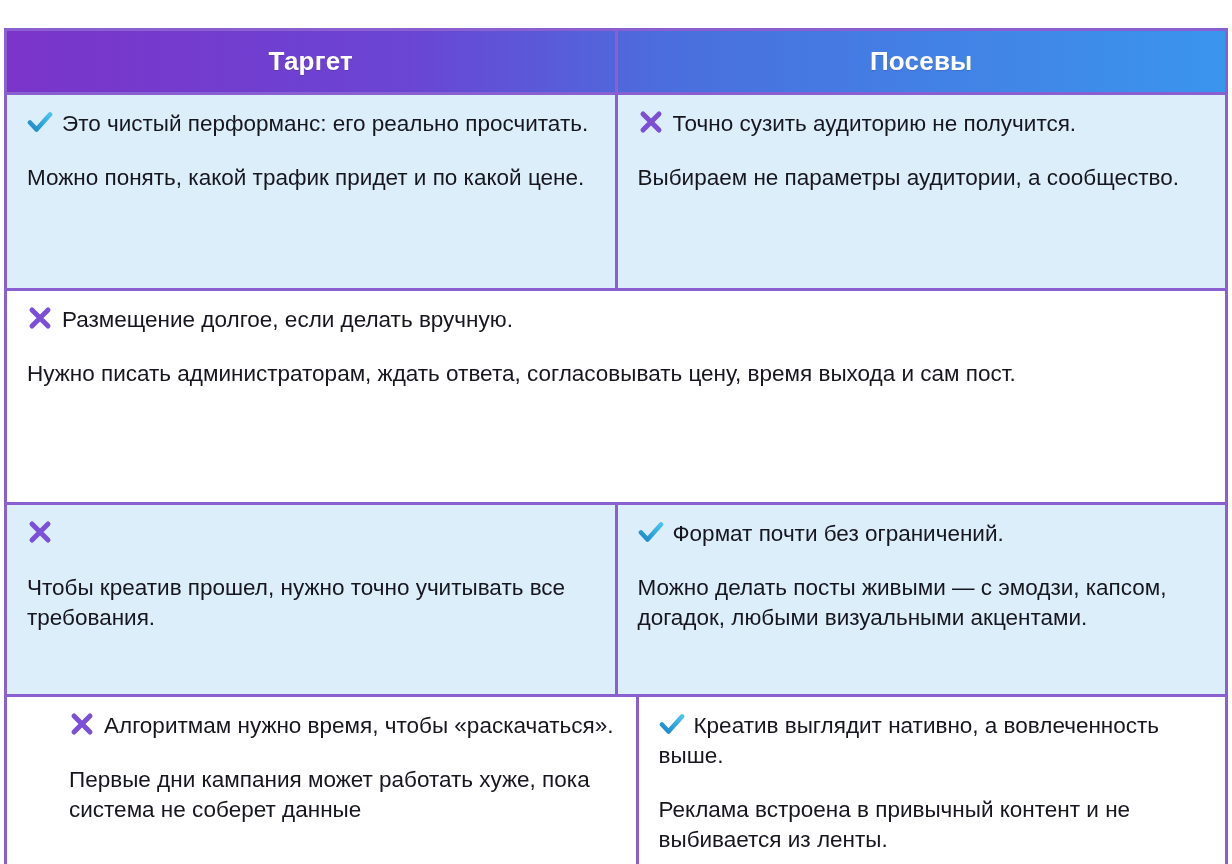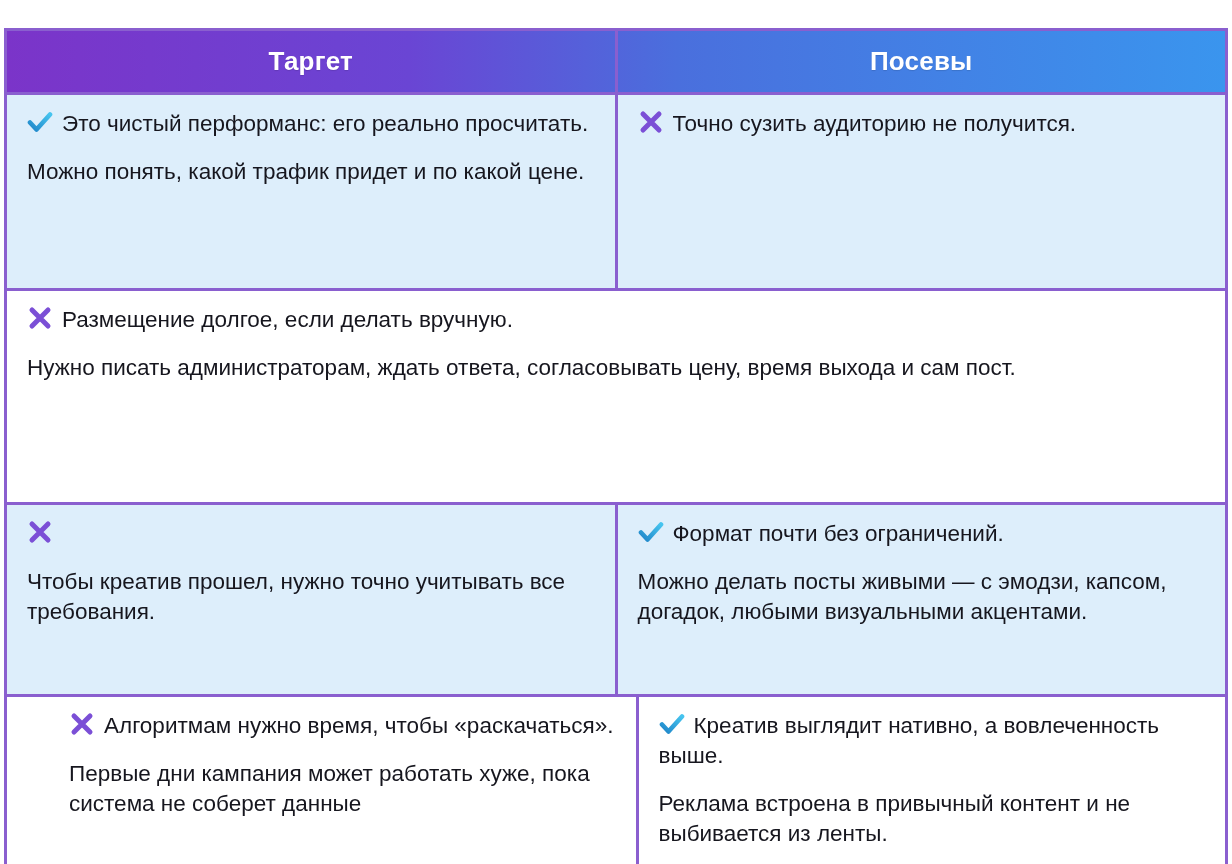--- a/index.html
+++ b/index.html
@@ -64,21 +64,21 @@
   .tr.r1 { flex: 0 0 214px; }
   .tr.r2 { flex: 0 0 192px; }
   .tr.r3 { flex: 1 1 auto; padding-left: 42px; }
 
   .td {
     flex: 1 1 0;
     min-width: 0;
     padding: 14px 20px 12px 20px;
     display: flex;
     flex-direction: column;
-    gap: 18px;
+    gap: 24px;
     overflow: hidden;
   }
   .td.col-left { border-right: 3px solid #8a5fcf; }
 
   .tint-blue  { background: #ddeefb; }
   .tint-white { background: #ffffff; }
 
   
   .para {
     font-size: 22.5px;
@@ -123,20 +123,21 @@
                   </linearGradient>
                 </defs>
                 <path d="M3 12.5 L9.5 19.5 L23 4.5" fill="none" stroke="url(#cg)" stroke-width="4.6" stroke-linecap="round" stroke-linejoin="round"></path>
               </svg></span><span>Это чистый перформанс: его реально просчитать.</span></div>
         <div class="para">Можно понять, какой трафик придет и по какой цене.</div>
       </div>
       <div class="td tint-blue">
         <div class="para headline"><span class="mark"><svg viewBox="0 0 26 24">
                 <path d="M5 4 L21 20 M21 4 L5 20" fill="none" stroke="#7b4fd6" stroke-width="5" stroke-linecap="round"></path>
               </svg></span><span>Точно сузить аудиторию не получится.</span></div>
+        <div class="para">Выбираем не параметры аудитории, а сообщество.</div>
       </div>
     </div>
 
     <div class="tr r1">
       <div class="td tint-white">
         <div class="para headline"><span class="mark"><svg viewBox="0 0 26 24">
                 <path d="M5 4 L21 20 M21 4 L5 20" fill="none" stroke="#7b4fd6" stroke-width="5" stroke-linecap="round"></path>
               </svg></span><span>Размещение долгое, если делать вручную.</span></div>
         <div class="para">Нужно писать администраторам, ждать ответа, согласовывать цену, время выхода и сам пост.</div>
       </div>

